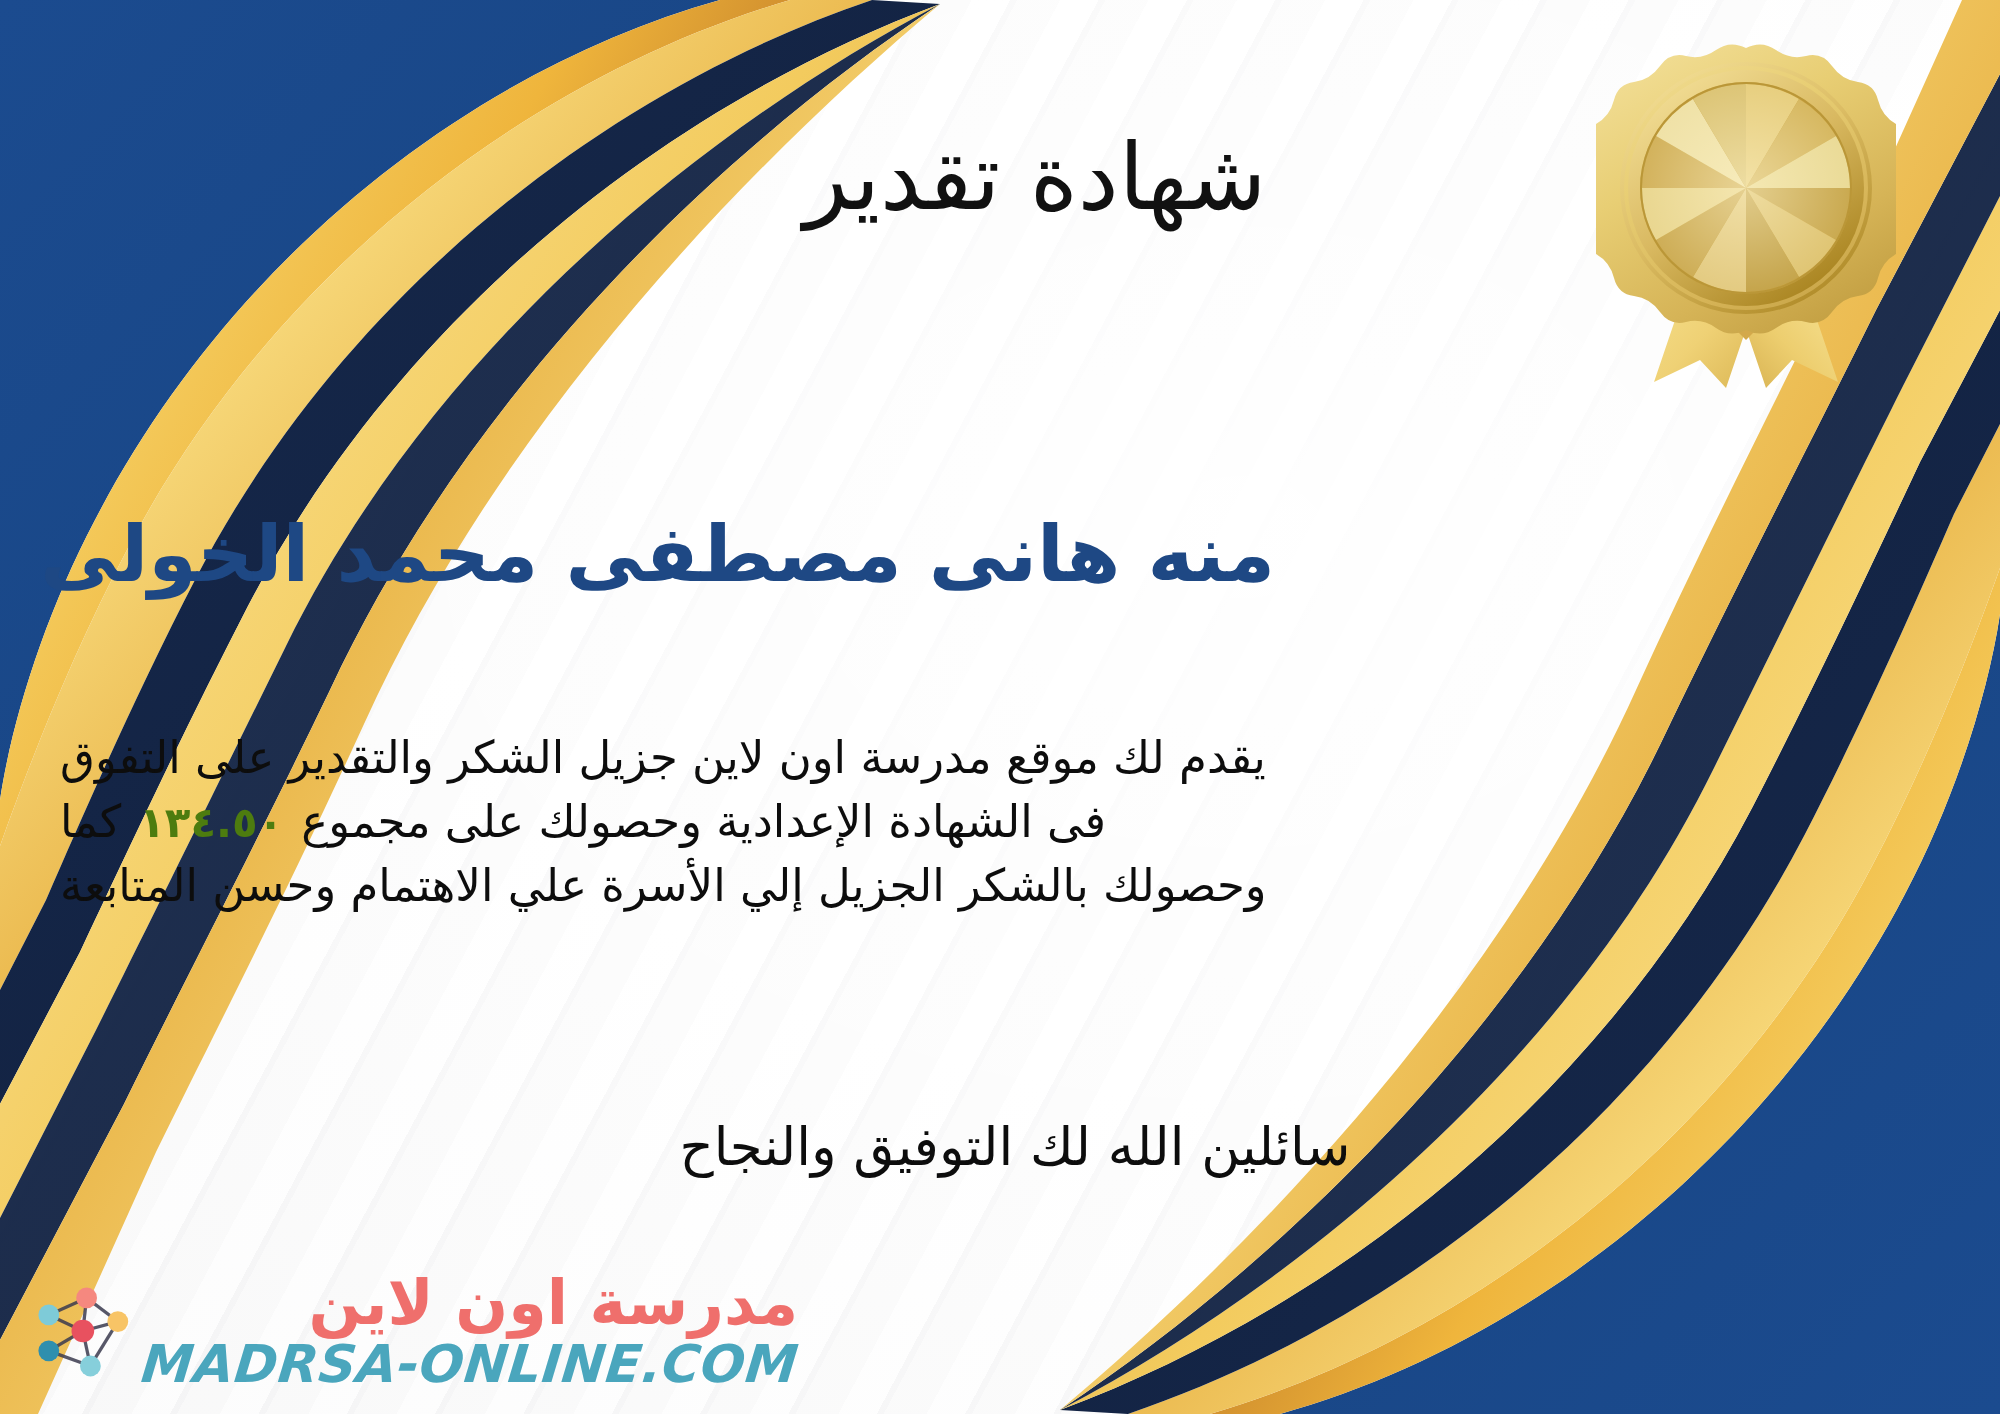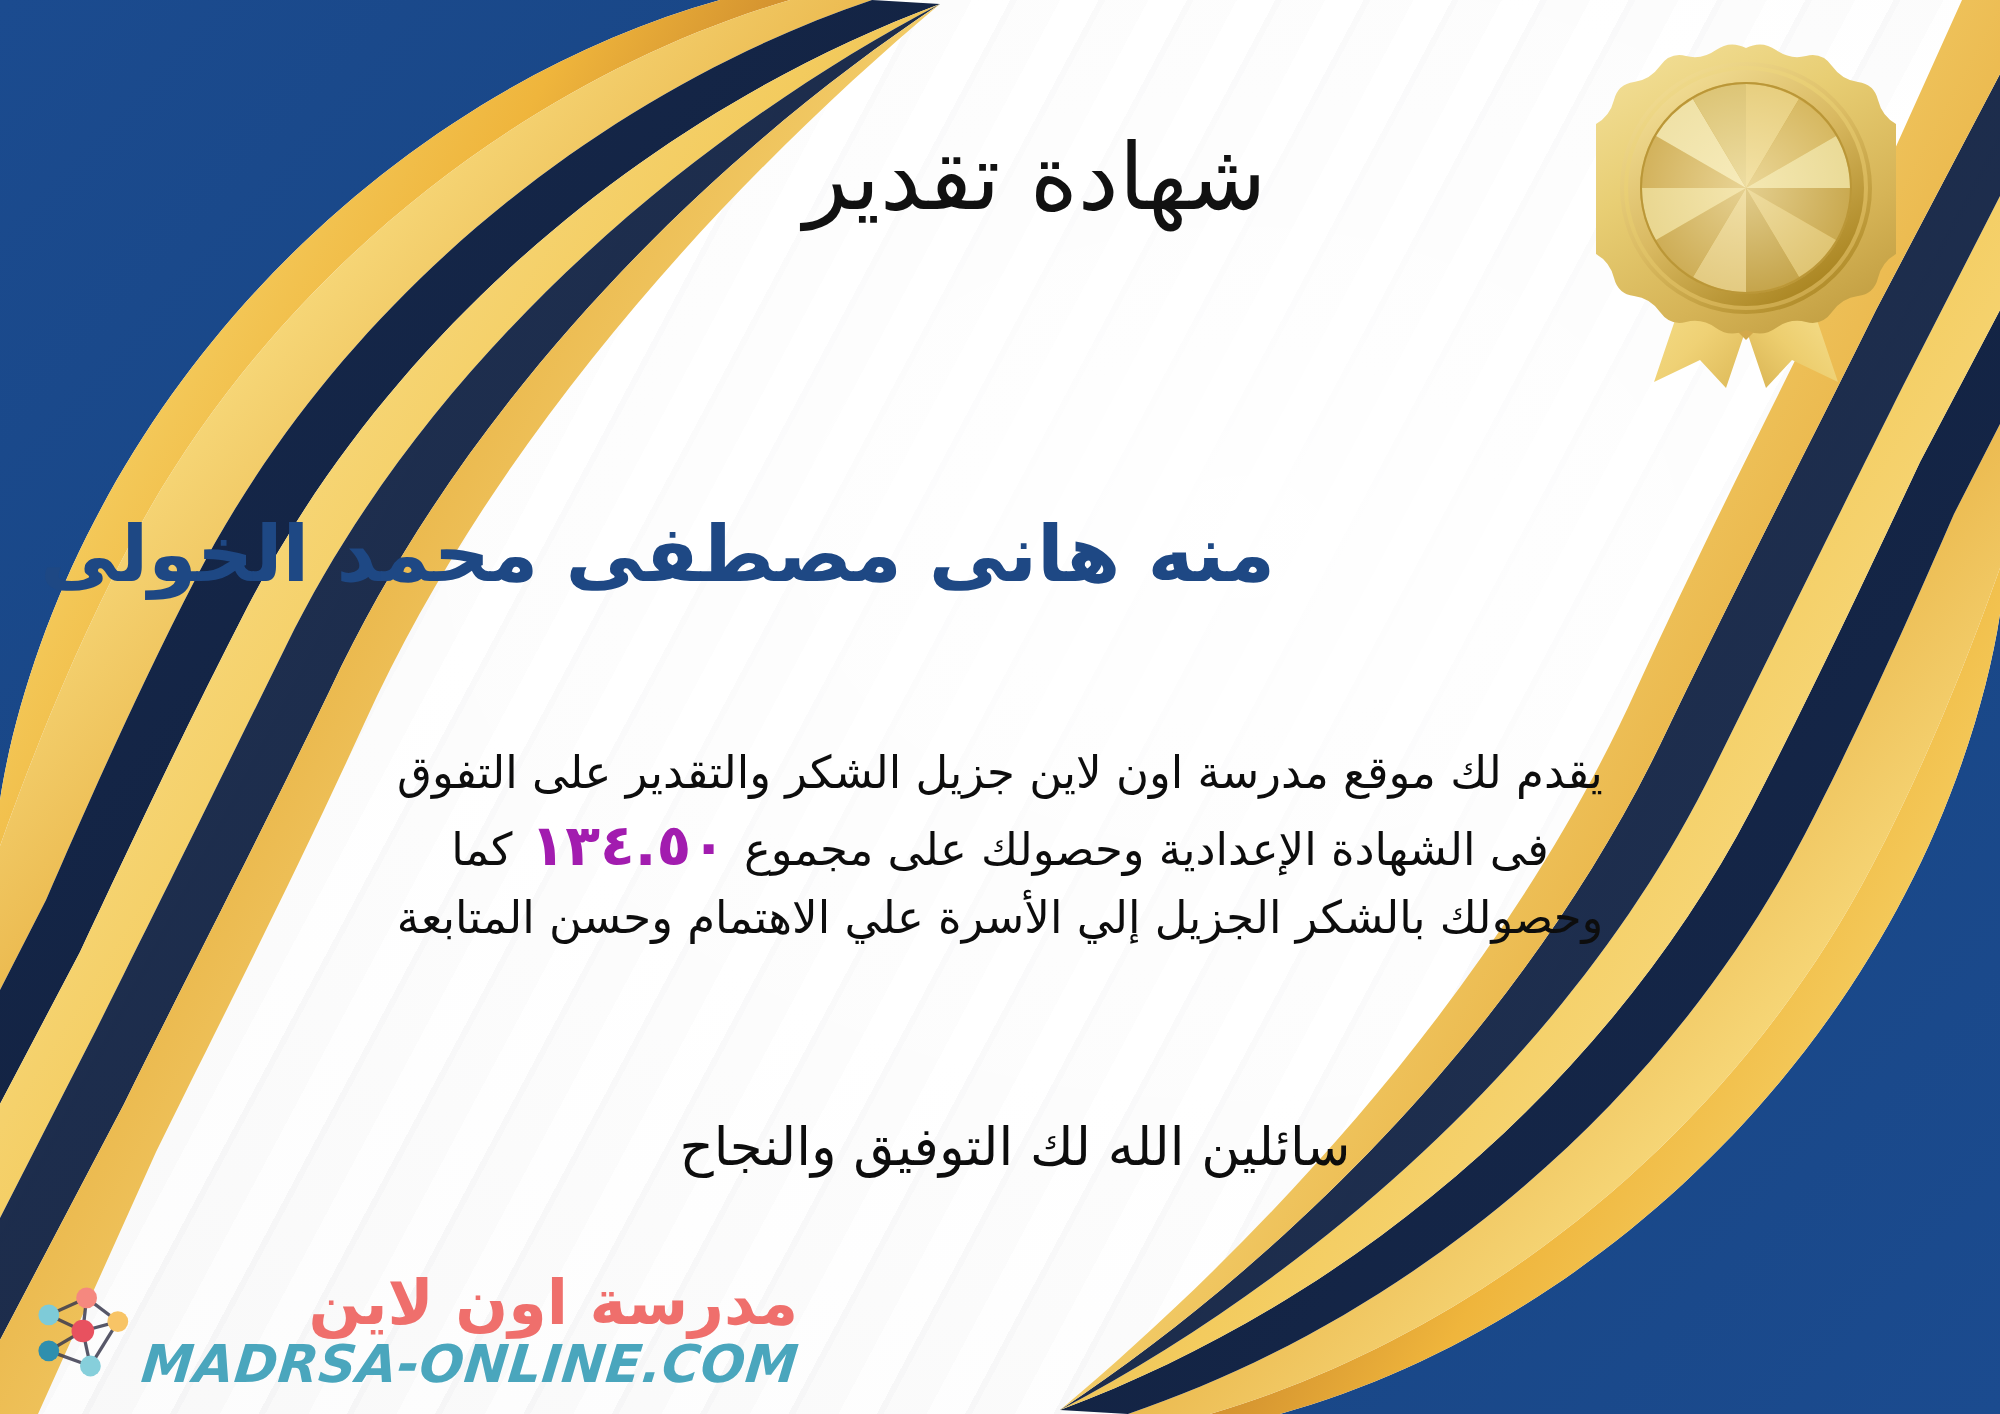--- a/index.html
+++ b/index.html
@@ -92,35 +92,34 @@
     font-weight: 700;
     color: #1e4884;
     padding-left: 40px;
   }
 
   .body-block {
     position: absolute;
     top: 726px;
     left: 60px;
     right: 60px;
-    text-align: center;
+    text-align: left;
     font-size: 45px;
     line-height: 1.42;
     color: #0d0d0d;
     font-weight: 400;
-    margin-top: 15px;
   }
   .body-line {
     display: block;
     white-space: nowrap;
   }
   .grade-value {
-    color: #a21caf;
+    color: #4d7c0f;
     font-weight: 700;
-    font-size: 57px;
+    font-size: 42px;
     padding: 0 18px;
     unicode-bidi: isolate;
   }
 
   .closing-line {
     position: absolute;
     top: 1110px;
     left: 0;
     right: 0;
     text-align: center;

